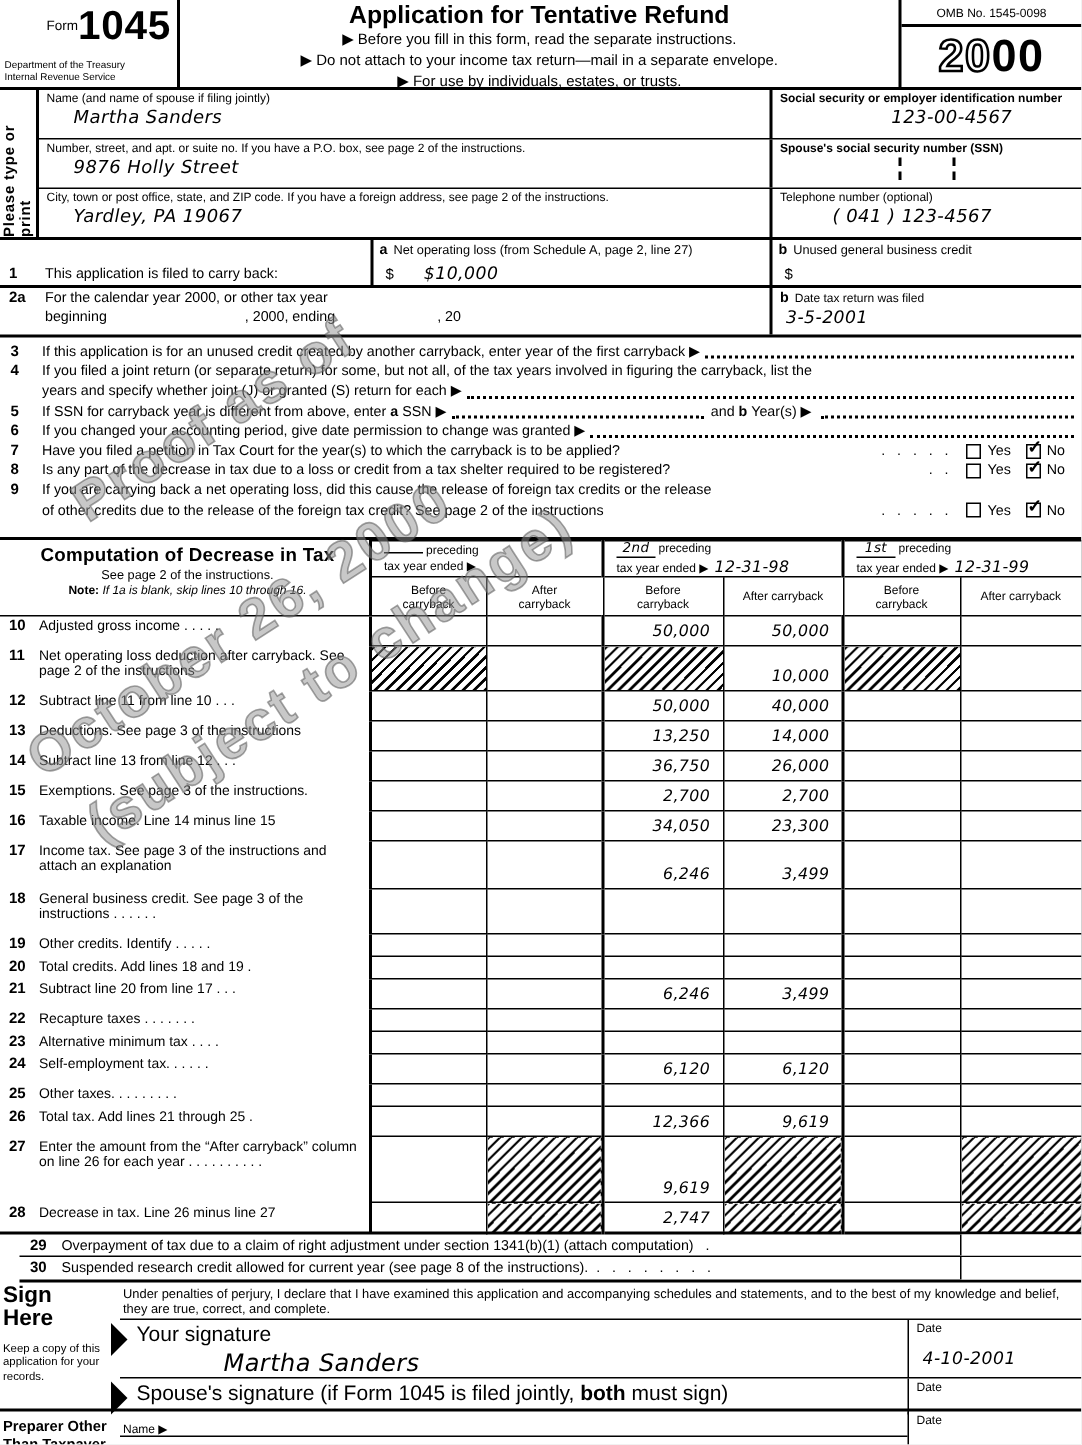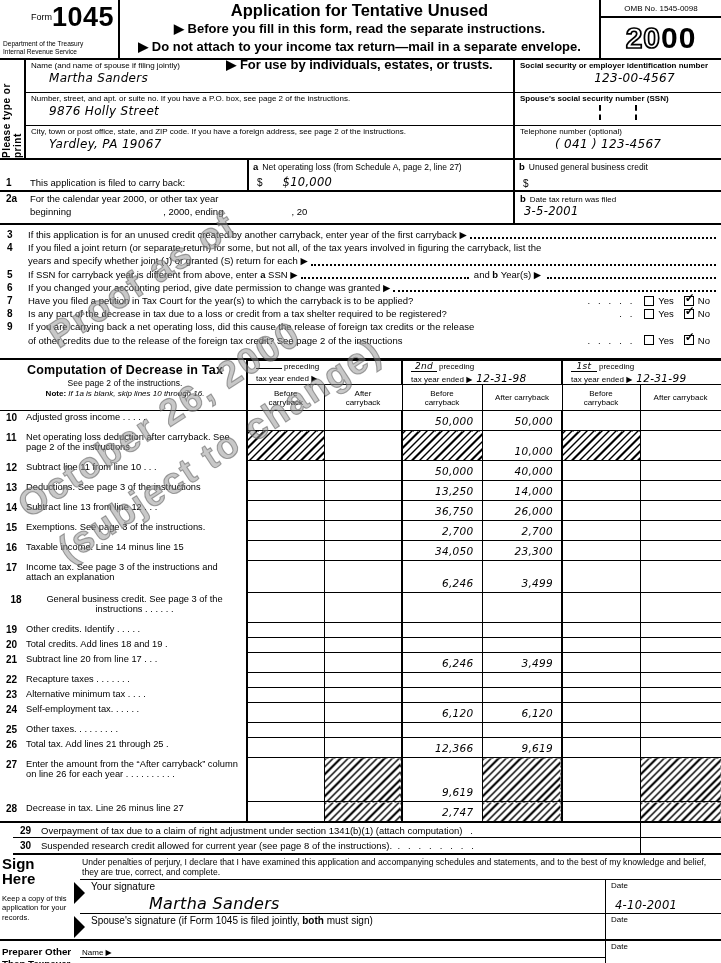--- a/index.html
+++ b/index.html
@@ -22,21 +22,21 @@
   #wm3 { left: 62px;  top: 532px; }
 
   
   .hdr { display:flex; height:60px; border-bottom:2px solid #000; }
   .hdr-left { width:120px; border-right:2px solid #000; padding:2px 3px; display:flex; flex-direction:column; justify-content:space-between; }
   .form-word { font-size:9px; vertical-align: super; margin-left: 28px; }
   .form-num  { font-size:27px; font-weight:bold; letter-spacing:.5px; }
   .agency { font-size:6.6px; line-height:1.25; }
   .hdr-center { flex:1; text-align:center; padding-top:1px; }
   .title { font-size:16.5px; font-weight:bold; }
-  .bullet { font-size:13px; font-weight:bold; line-height:1.4; }
+  .bullet { font-size:10px; font-weight:normal; line-height:1.4; }
   .hdr-right { width:122px; border-left:2px solid #000; display:flex; flex-direction:column; }
   .omb { font-size:8px; text-align:center; padding:4px 0 3px; border-bottom:2px solid #000; white-space:nowrap; }
   .year { flex:1; display:flex; align-items:center; justify-content:center; font-size:30px; font-weight:bold; letter-spacing:1px; }
   .y-outline { color:#fff; -webkit-text-stroke:1.7px #000; text-shadow:0 0 1px #000; }
 
   
   .identity { display:flex; border-bottom:2px solid #000; height:100px; }
   .side { width:26px; border-right:2px solid #000; display:flex; align-items:center; justify-content:center; }
   .side span { writing-mode: vertical-rl; transform: rotate(180deg); font-weight:bold; font-size:10px; letter-spacing:.5px; }
   .id-rows { flex:1; display:flex; flex-direction:column; }
@@ -115,21 +115,21 @@
   
   .sign { display:flex; border-bottom:2.5px solid #000; height:86px; }
   .sign-left { width:80px; padding:1px 2px; flex:none; }
   .sign-title { font-size:15px; font-weight:bold; line-height:1.02; width:50px; }
   .keep-copy { font-size:7.6px; margin-top:7px; line-height:1.25; }
   .sign-main { flex:1; display:flex; flex-direction:column; }
   .perjury { font-size:8.6px; line-height:1.22; padding:2px 4px 1px 2px; }
   .sig-row { flex:1; display:flex; border-top:1px solid #000; }
   .sig-arrow { width:0; height:0; border-top:11px solid transparent; border-bottom:11px solid transparent; border-left:11px solid #000; margin:2px 4px 0 -6px; flex:none; }
   .sig-content { flex:1; padding:1px 4px 0 2px; }
-  .sig-label { font-size:10px; }
+  .sig-label { font-size:14px; }
   .sig-value { font-size:16px; margin-left:58px; margin-top:2px; }
   .date-col { width:116px; border-left:1.5px solid #000; padding:1px 5px; font-size:8px; flex:none; }
   .date-val { font-size:11.5px; margin-top:8px; padding-left:4px; }
 
   
   .preparer { display:flex; border-bottom:2.5px solid #000; height:34px; }
   .prep-left { width:80px; font-weight:bold; font-size:9.8px; line-height:1.2; padding:5px 0 0 2px; flex:none; }
   .prep-mid { flex:1; display:flex; flex-direction:column; }
   .prep-row { flex:1; display:flex; align-items:flex-end; padding-left:2px; font-size:8px; }
   .prep-row:first-child { border-bottom:1.5px solid #000; }
@@ -146,21 +146,21 @@
 
   <div class="hdr">
     <div class="hdr-left">
       <div><span class="form-word">Form</span><span class="form-num">1045</span></div>
       <div class="agency">
         <div>Department of the Treasury</div>
         <div>Internal Revenue Service</div>
       </div>
     </div>
     <div class="hdr-center">
-      <div class="title">Application for Tentative Unused</div>
+      <div class="title">Application for Tentative Refund</div>
       <div class="bullet">▶ Before you fill in this form, read the separate instructions.</div>
       <div class="bullet">▶ Do not attach to your income tax return—mail in a separate envelope.</div>
       <div class="bullet">▶ For use by individuals, estates, or trusts.</div>
     </div>
     <div class="hdr-right">
       <div class="omb">OMB No. 1545-0098</div>
       <div class="year">
         <span class="y-outline">20</span>
           <span>00</span>
       </div>
@@ -434,21 +434,21 @@
         <tr style="height: 32px;">
           <td class="cnum">17</td>
           <td class="clbl">Income tax. See page 3 of the instructions and attach an explanation</td>
           <td class="cval bl2 vb"></td>
           <td class="cval vb"></td>
           <td class="cval bl2 vb"><span class="hand">6,246</span></td>
           <td class="cval vb"><span class="hand">3,499</span></td>
           <td class="cval bl2 vb"></td>
           <td class="cval vb"></td>
         </tr>
-        <tr style="height: 30px; text-align: center;">
+        <tr style="height: 30px;">
           <td class="cnum">18</td>
           <td class="clbl">General business credit. See page 3 of the instructions    .   .   .   .   .   .</td>
           <td class="cval bl2"></td>
           <td class="cval"></td>
           <td class="cval bl2"></td>
           <td class="cval"></td>
           <td class="cval bl2"></td>
           <td class="cval"></td>
         </tr>
         <tr style="height: 15px;">

